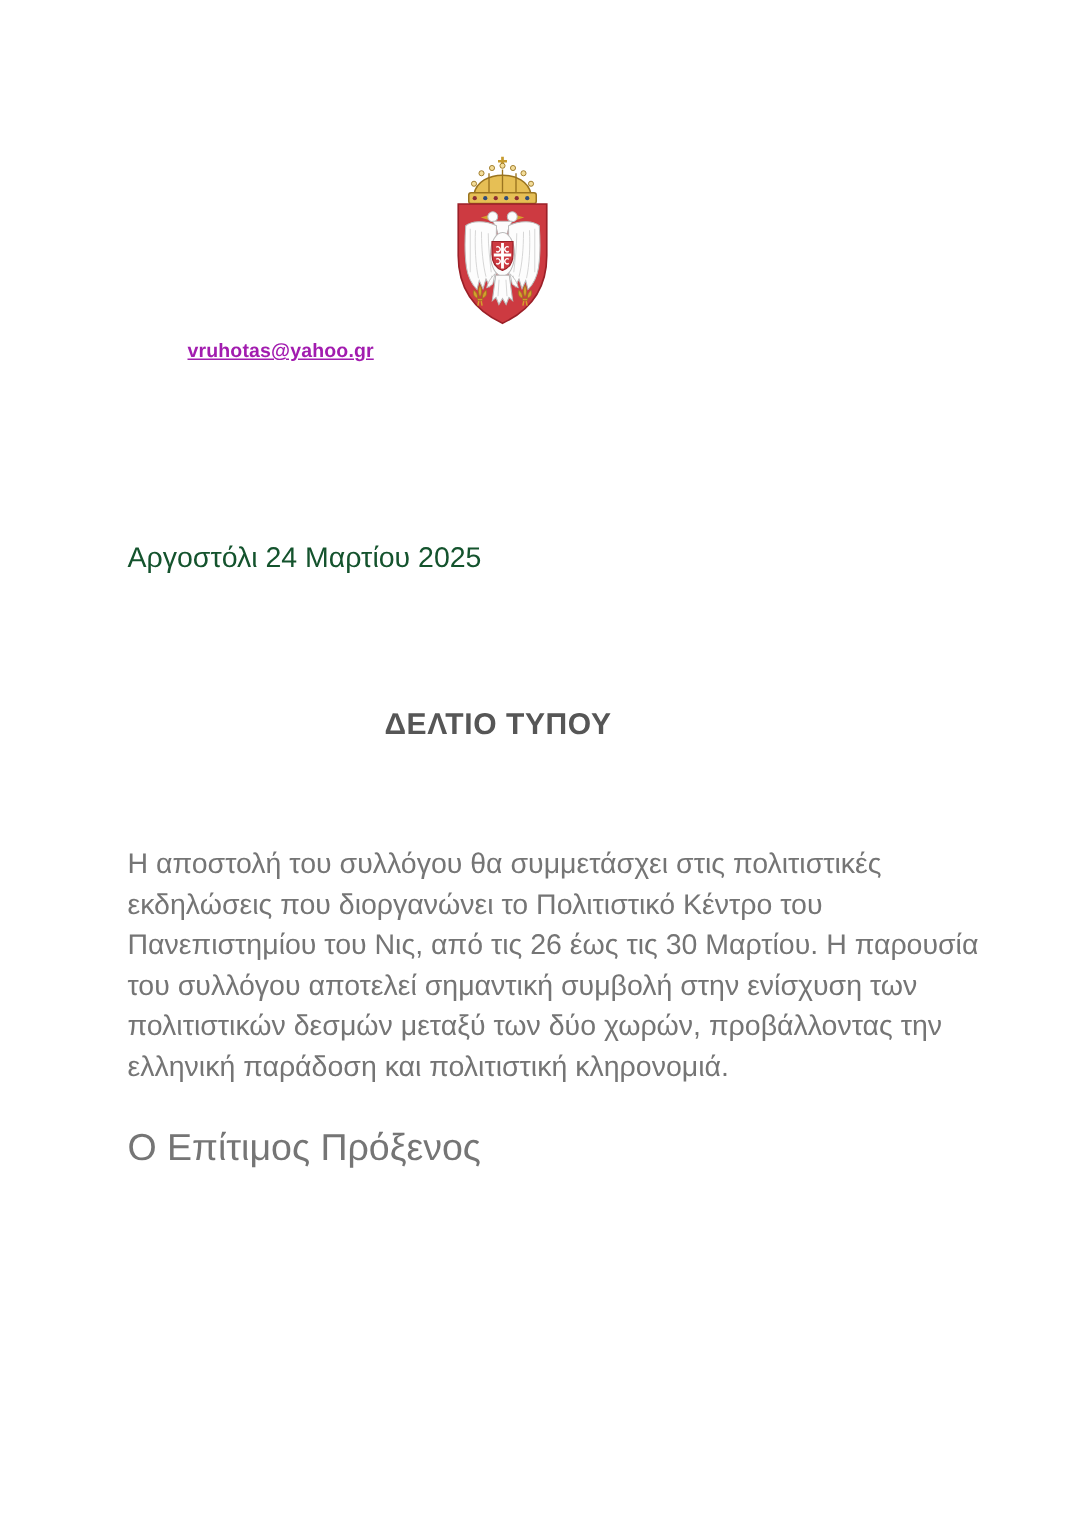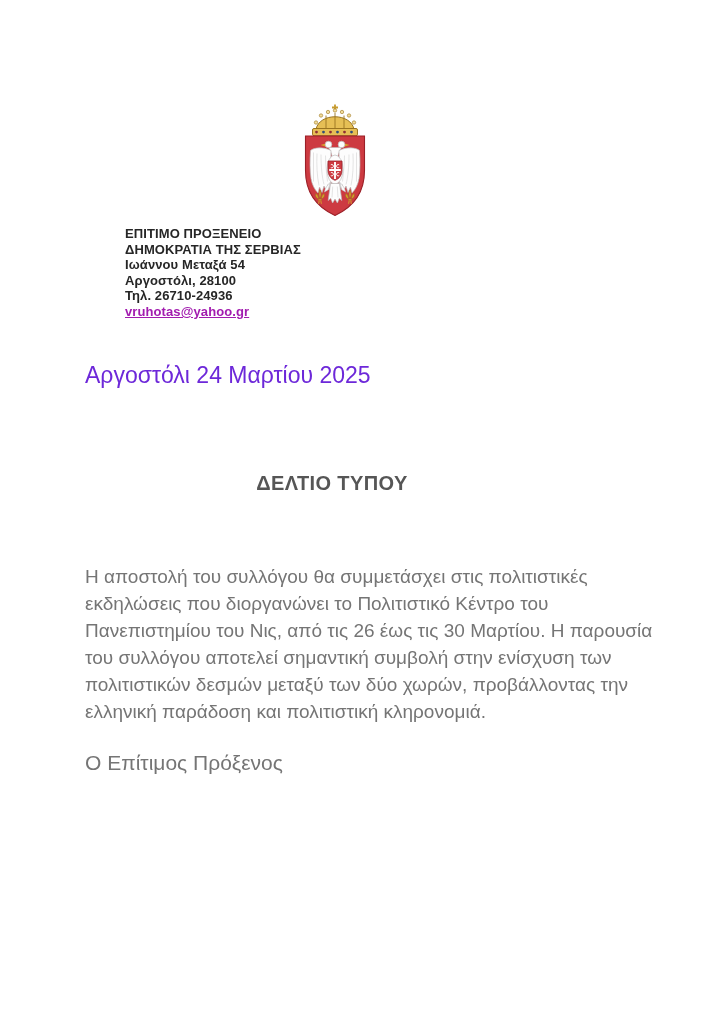--- a/index.html
+++ b/index.html
@@ -33,22 +33,22 @@
   .email-link {
     display: inline-block;
     color: #a21caf;
     text-decoration: underline;
     cursor: pointer;
   }
   .dateline {
     position: absolute;
     left: 85px;
     top: 362px;
-    font-size: 23px;
-    color: #6d28d9;
+    font-size: 19px;
+    color: #14532d;
   }
   .doc-title {
     position: absolute;
     left: 85px;
     top: 426px;
     width: 494px;
     text-align: center;
     font-size: 20px;
     font-weight: bold;
     color: #565656;
@@ -62,21 +62,21 @@
     font-size: 19px;
     line-height: 27px;
     color: #757575;
     white-space: pre-line;
   }
   .para-1 { top: 458px; }
   .para-2 { top: 563px; }
   .sig-line {
     position: absolute;
     left: 85px;
-    font-size: 21px;
+    font-size: 25px;
     color: #757575;
   }
   .sig-role { top: 751px; }
   .sig-name { top: 784px; }
 </style>
 </head>
 <body>
 
 <div class="page">
 
@@ -139,25 +139,20 @@
       <path d="M37.2 60.3 A1.7 1.7 0 1 0 37.2 63.1" fill="none" stroke="#ffffff" stroke-width="0.9"></path>
       <path d="M28.8 68.3 A1.7 1.7 0 1 1 28.8 71.1" fill="none" stroke="#ffffff" stroke-width="0.9"></path>
       <path d="M37.2 68.3 A1.7 1.7 0 1 0 37.2 71.1" fill="none" stroke="#ffffff" stroke-width="0.9"></path>
     </g>
 
     <use href="#fdl"></use>
     <use href="#fdl" transform="translate(66 0) scale(-1 1)"></use>
   </svg>
 
   <div class="letterhead">
-    <div class="letterhead-lines">ΕΠΙΤΙΜΟ ΠΡΟΞΕΝΕΙΟ
-ΔΗΜΟΚΡΑΤΙΑ ΤΗΣ ΣΕΡΒΙΑΣ
-Ιωάννου Μεταξά 54
-Αργοστόλι, 28100
-Τηλ. 26710-24936</div>
     <span class="email-link">vruhotas@yahoo.gr</span>
   </div>
 
   <div class="dateline">Αργοστόλι 24 Μαρτίου 2025</div>
 
   <div class="doc-title">ΔΕΛΤΙΟ ΤΥΠΟΥ</div>
 
   <div class="para para-2">Η αποστολή του συλλόγου θα συμμετάσχει στις πολιτιστικές
 εκδηλώσεις που διοργανώνει το Πολιτιστικό Κέντρο του
 Πανεπιστημίου του Νις, από τις 26 έως τις 30 Μαρτίου. Η παρουσία

